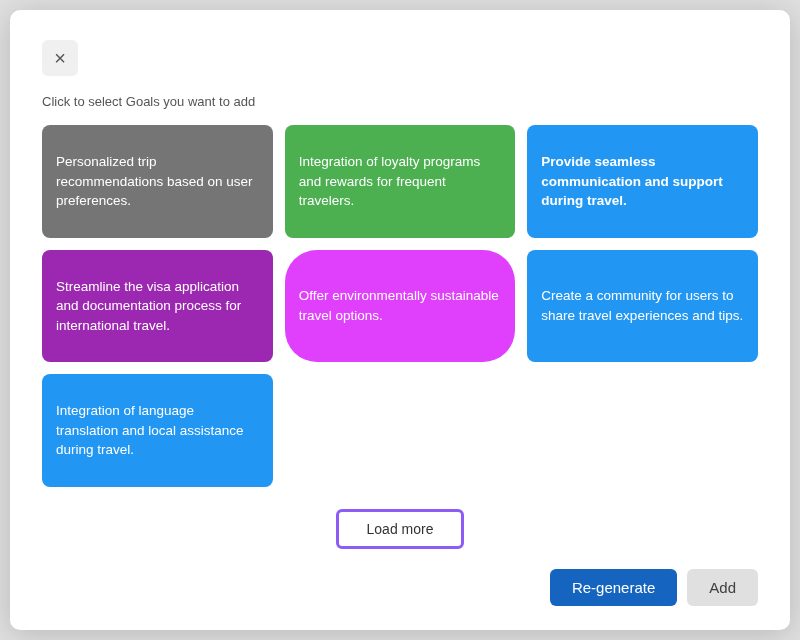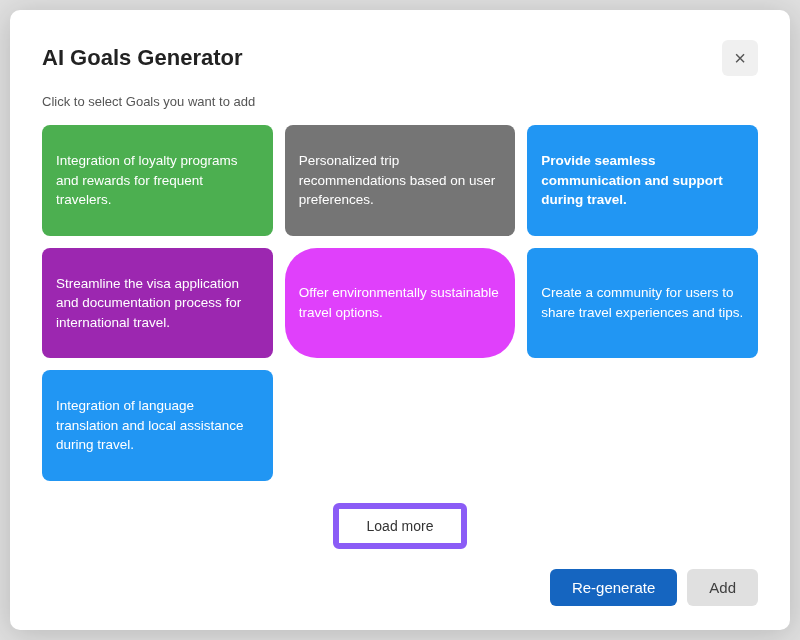--- a/index.html
+++ b/index.html
@@ -79,21 +79,21 @@
     .color-magenta { background: #e040fb; border-radius: 32px; }
     .color-blue3 { background: #2196f3; }
     .color-blue4 { background: #2196f3; }
     .load-more-row {
       display: flex;
       justify-content: center;
       margin: 22px 0 18px 0;
     }
     .load-more-btn {
       background: #fff;
-      border: 6px solid #8b5cf6;
+      border: 3px solid #8b5cf6;
       border-radius: 6px;
       padding: 9px 28px;
       font-size: 14px;
       color: #333;
       cursor: pointer;
     }
     .modal-footer {
       display: flex;
       justify-content: flex-end;
       gap: 10px;
@@ -118,27 +118,26 @@
       font-size: 15px;
       font-weight: 500;
       cursor: not-allowed;
     }
   </style>
 </head>
 <body>
 
 <div class="modal">
   <div class="modal-header">
-    <span class="modal-title">AI Goals Generator</span>
     <button class="close-btn">×</button>
   </div>
   <div class="subtitle">Click to select Goals you want to add</div>
   <div class="goals-grid" id="goals-grid">
+      <button class="goal-card color-gray">Personalized trip recommendations based on user preferences.</button>
       <button class="goal-card color-green">Integration of loyalty programs and rewards for frequent travelers.</button>
-      <button class="goal-card color-gray">Personalized trip recommendations based on user preferences.</button>
       <button class="goal-card color-blue">Provide seamless communication and support during travel.</button>
       <button class="goal-card color-purple">Streamline the visa application and documentation process for international travel.</button>
       <button class="goal-card color-magenta">Offer environmentally sustainable travel options.</button>
       <button class="goal-card color-blue3">Create a community for users to share travel experiences and tips.</button>
       <button class="goal-card color-blue4">Integration of language translation and local assistance during travel.</button>
     </div>
   <div class="load-more-row">
     <button class="load-more-btn">Load more</button>
   </div>
   <div class="modal-footer">

